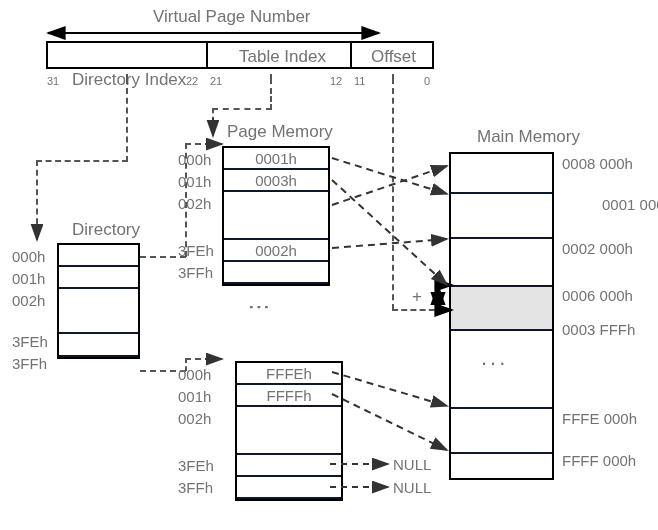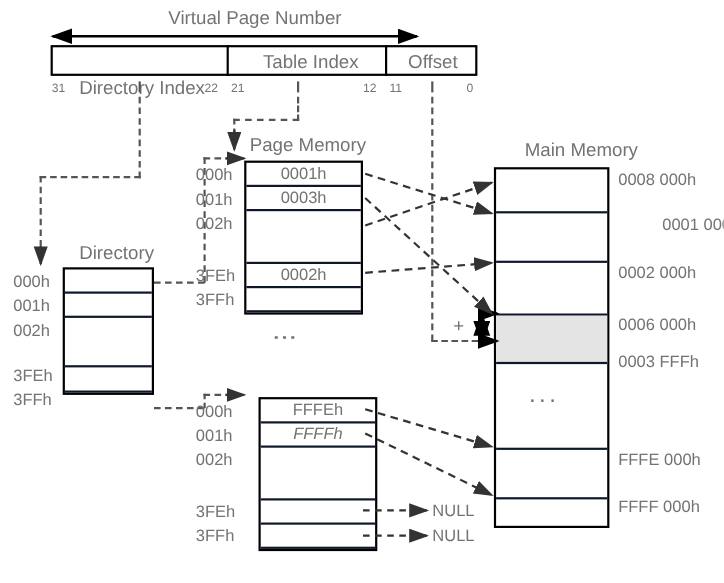--- a/index.html
+++ b/index.html
@@ -131,21 +131,21 @@
   <div class="lbl rlbl" style="left:178px;top:243px;">3FEh</div>
   <div class="lbl rlbl" style="left:178px;top:265px;">3FFh</div>
 
   <div class="dots" style="left:272px;top:296px;transform:rotate(90deg);
        transform-origin:left top;">⋮</div>
 
   <div class="box" style="left:222px;top:361px;width:108px;height:140px;margin-left:13px;">
     <div class="row" style="left:0;top:0;width:100%;height:22px;">
       <div class="val">FFFEh</div>
     </div>
-    <div class="row" style="left:0;top:22px;width:100%;height:22px;font-style:italic;">
+    <div class="row" style="left:0;top:22px;width:100%;height:22px;">
       <div class="val">FFFFh</div>
     </div>
     <div class="row" style="left:0;top:44px;width:100%;height:48px;"></div>
     <div class="row" style="left:0;top:92px;width:100%;height:22px;"></div>
     <div class="row" style="left:0;top:114px;width:100%;height:22px;"></div>
   </div>
 
   <div class="lbl rlbl" style="left:178px;top:367px;">000h</div>
   <div class="lbl rlbl" style="left:178px;top:389px;">001h</div>
   <div class="lbl rlbl" style="left:178px;top:411px;">002h</div>

